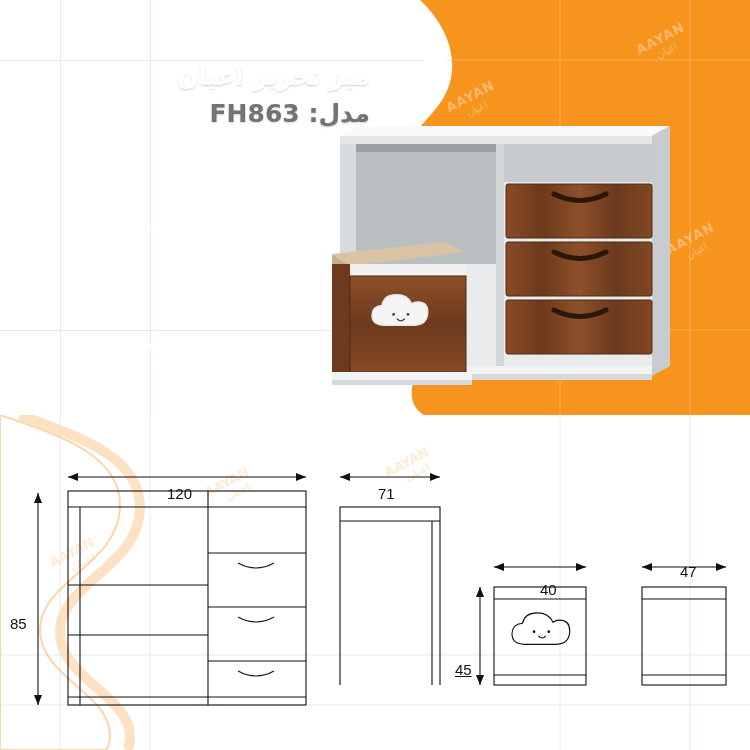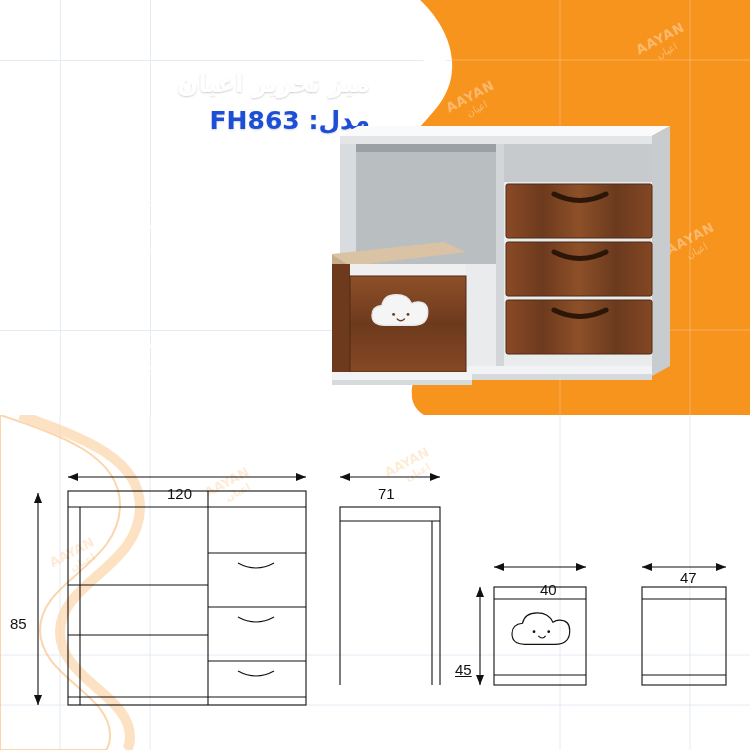--- a/index.html
+++ b/index.html
@@ -25,24 +25,23 @@
 
   
   .title-wrap{
     position:absolute;right:380px;top:62px;text-align:right;
     direction:rtl;
   }
   .title-main{
     color:#ffffff;font-size:25px;font-weight:bold;white-space:nowrap;
     text-shadow:0 1px 2px rgba(0,0,0,.18);
     letter-spacing:0px;
-    margin-top:7px;
   }
   .title-model{
-    color:#1d4ed8;font-size:25px;font-weight:bold;margin-top:8px;white-space:nowrap;
+    color:#737373;font-size:25px;font-weight:bold;margin-top:8px;white-space:nowrap;
     text-shadow:0 1px 2px rgba(0,0,0,.18);
   }
 
   
   .bullets{
     position:absolute;right:395px;top:170px;width:285px;direction:rtl;text-align:right;
   }
   .bullet{
     position:relative;margin-bottom:14px;padding-right:26px;
     color:#ffffff;font-size:11.5px;line-height:1.95;font-weight:bold;
@@ -339,17 +338,17 @@
     <svg width="130" height="180" viewBox="0 0 130 180" style="position:absolute;left:620px;top:120px;">
       <g stroke="#111" stroke-width="1.1" fill="none">
         <line x1="22" y1="32" x2="106" y2="32"></line>
         <polygon points="22,32 32,28 32,36" fill="#111" stroke="none"></polygon>
         <polygon points="106,32 96,28 96,36" fill="#111" stroke="none"></polygon>
         <rect x="22" y="52" width="84" height="98"></rect>
         <line x1="22" y1="64" x2="106" y2="64"></line>
         <line x1="22" y1="140" x2="106" y2="140"></line>
       </g>
     </svg>
-    <div class="dimtext" style="left:680px;top:130px;">47</div>
+    <div class="dimtext" style="left:680px;top:124px;">47</div>
 
   </div>
 
 </div>
 
 </body></html>

